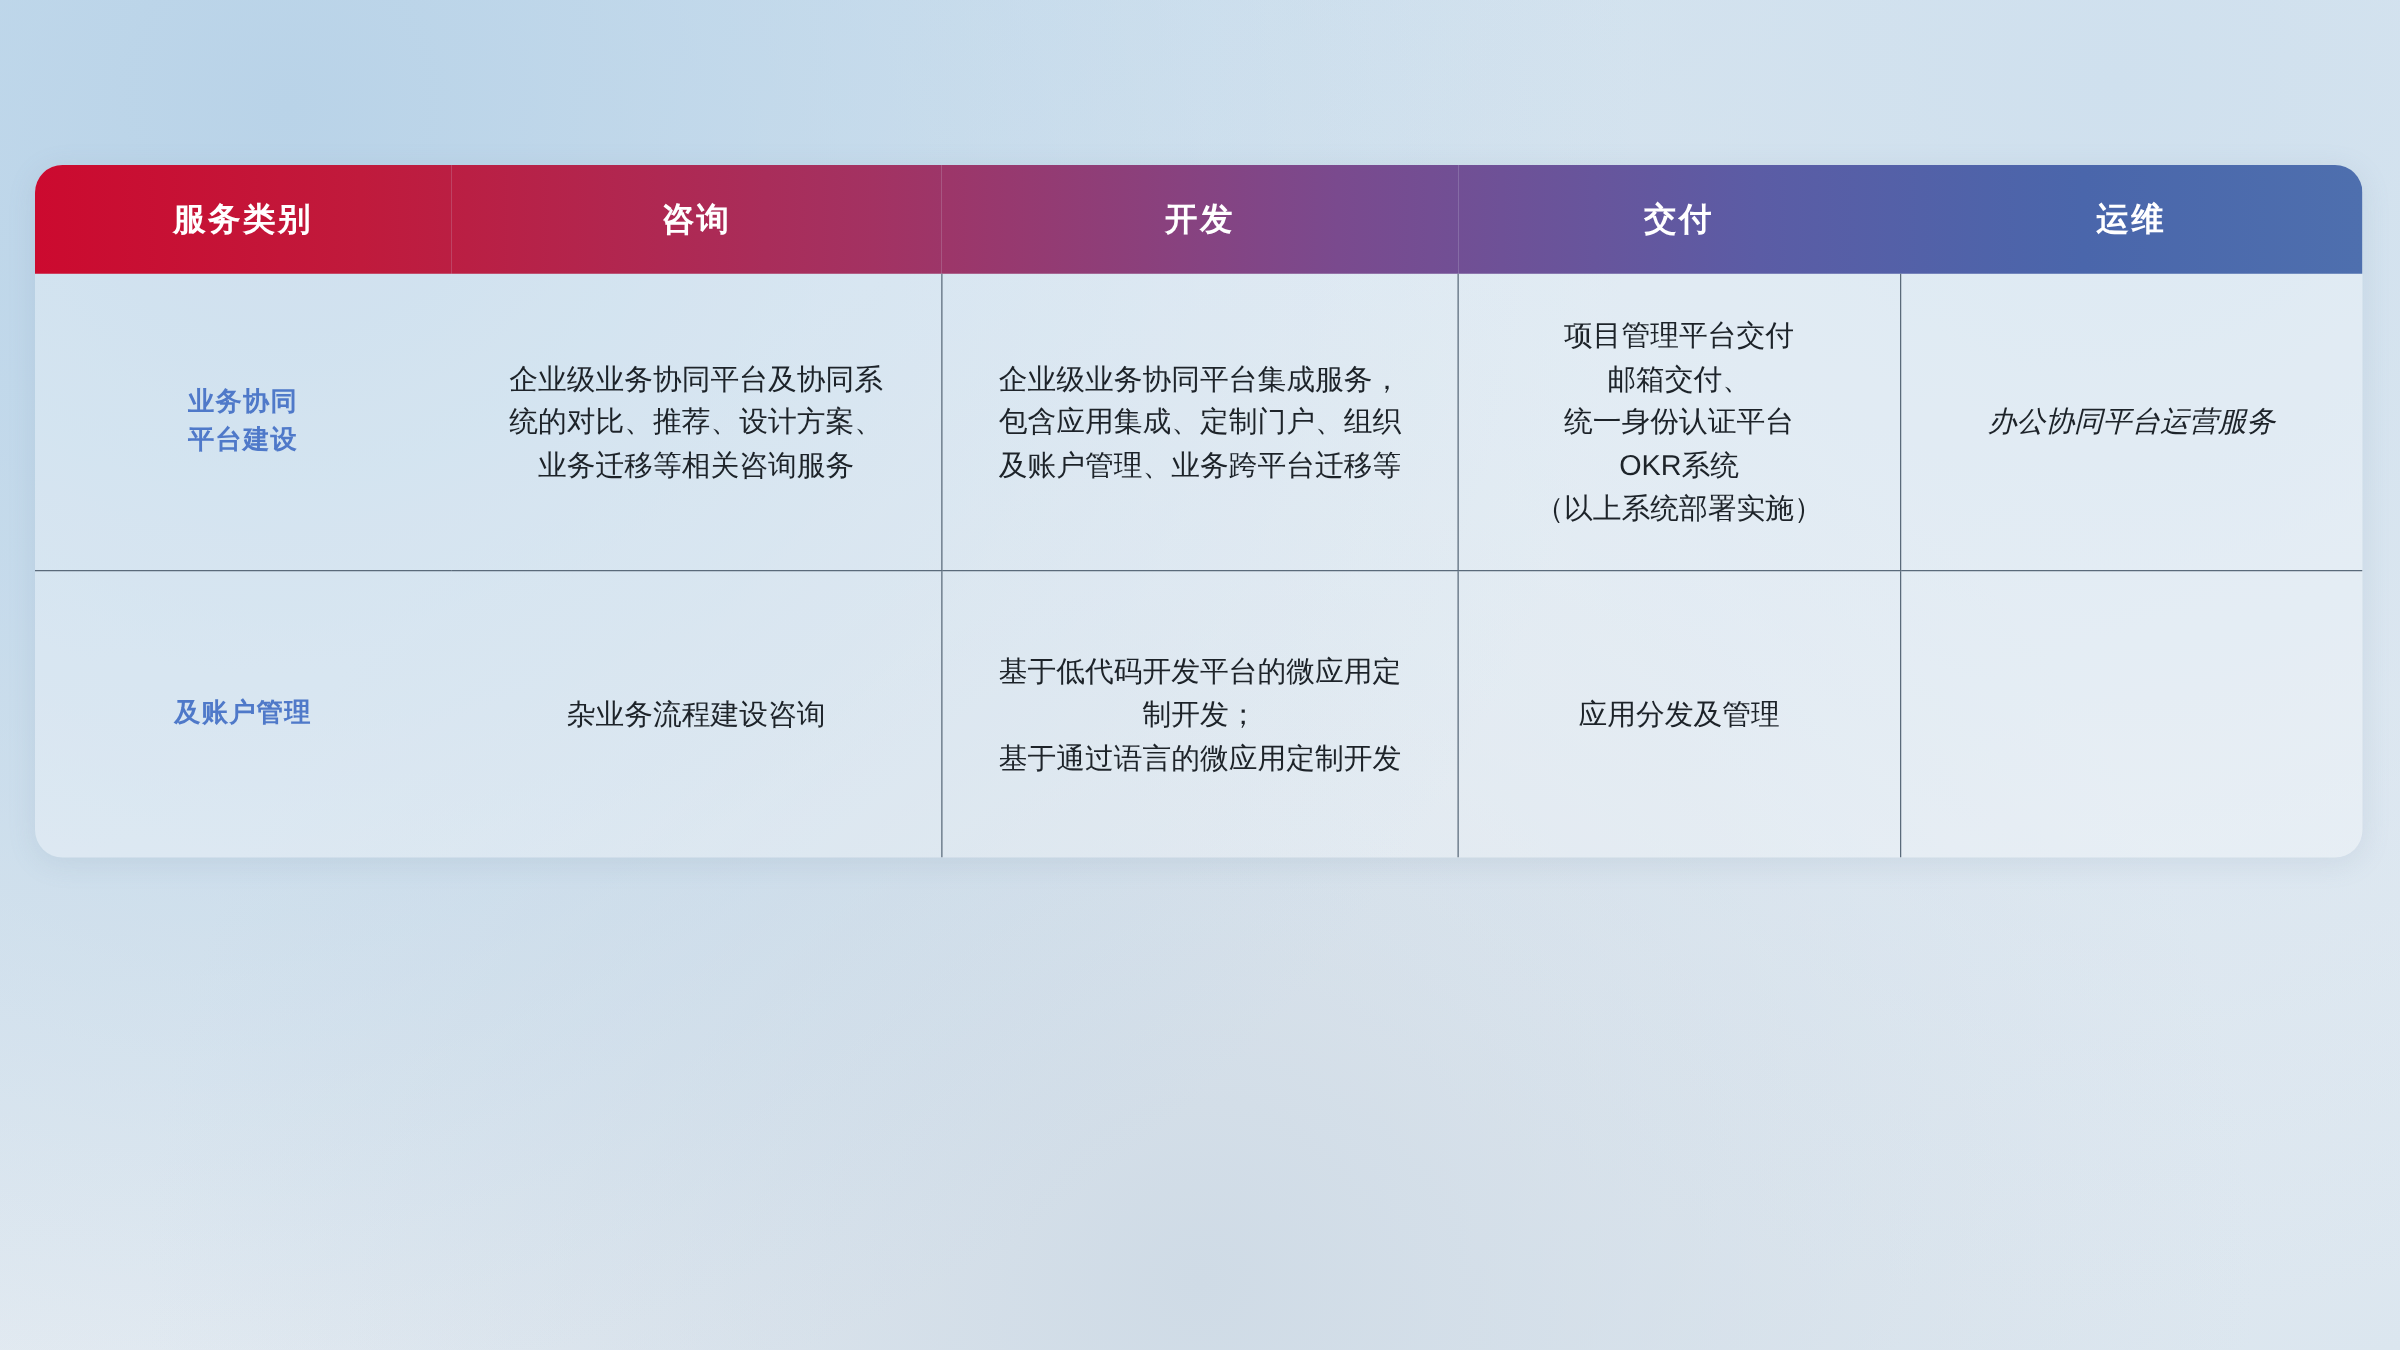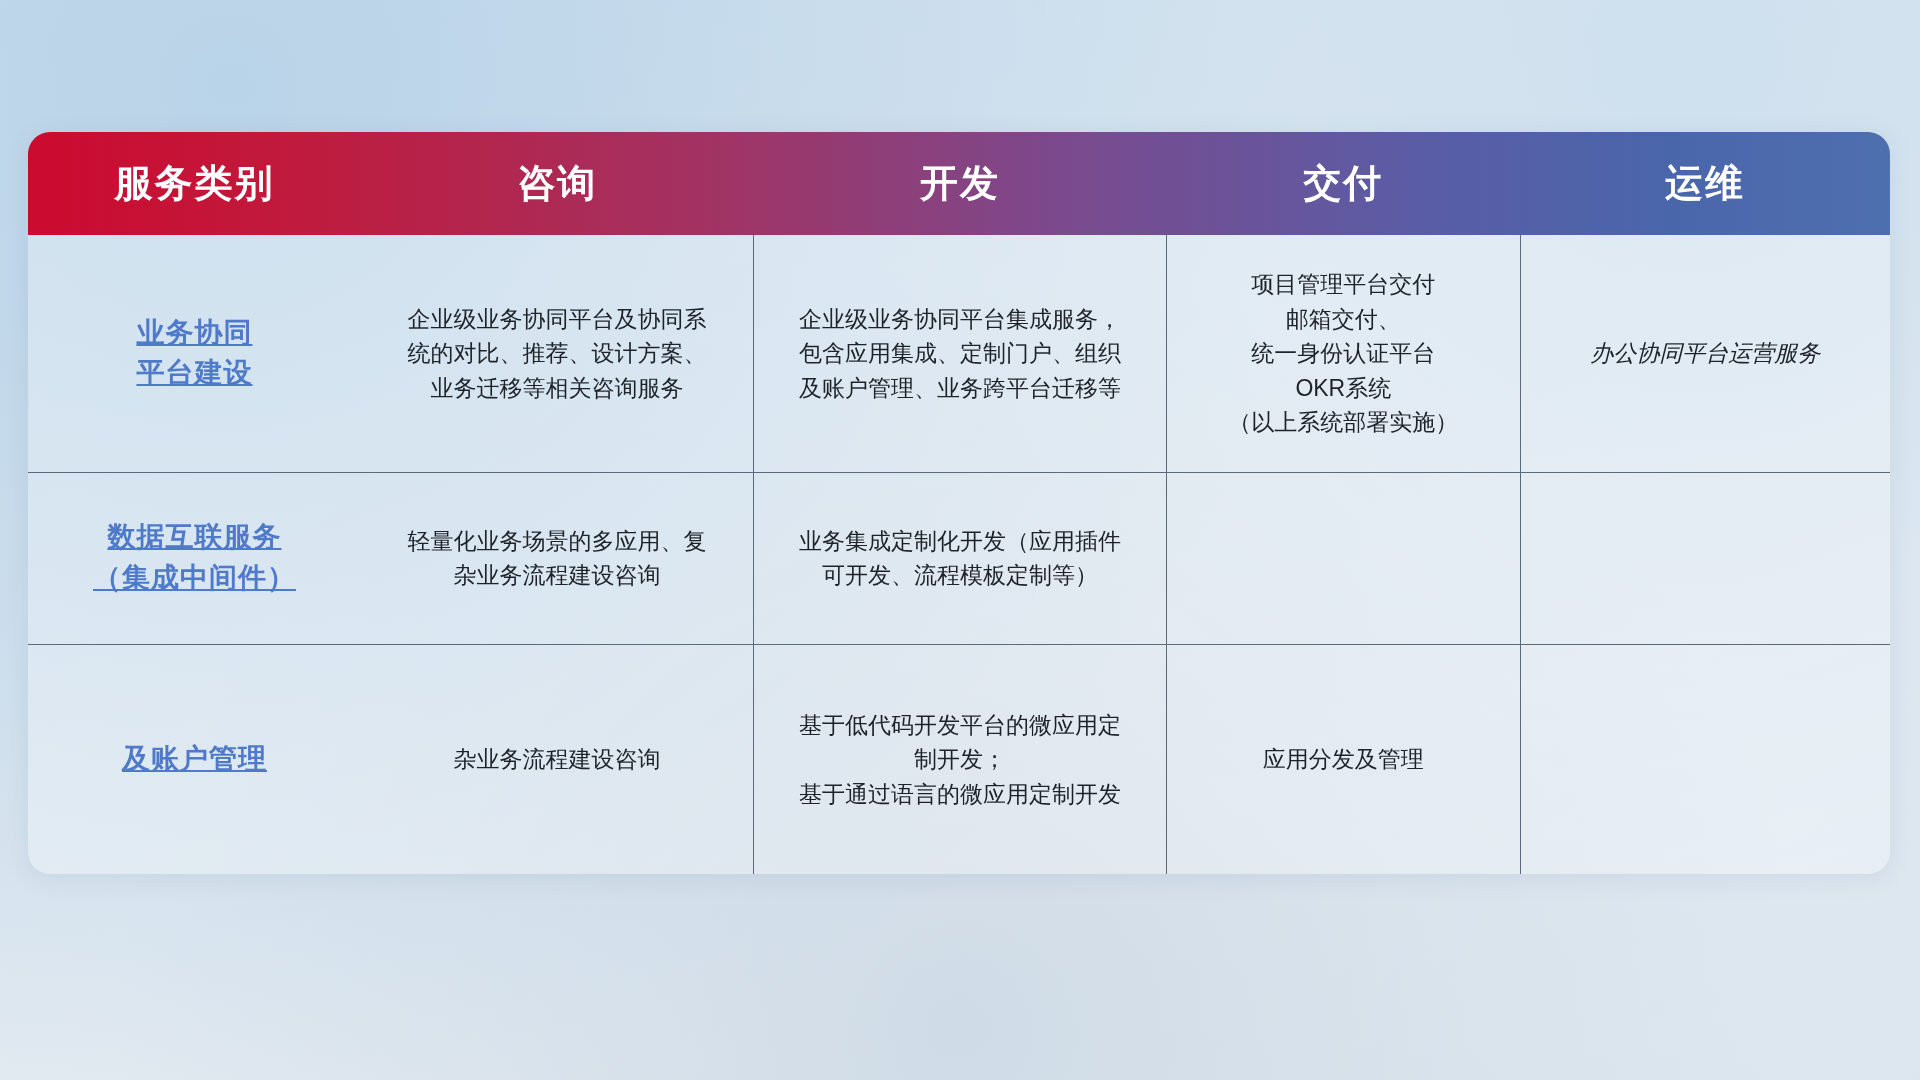--- a/index.html
+++ b/index.html
@@ -35,21 +35,21 @@
 
   table.svc {
     width: 100%;
     border-collapse: collapse;
     table-layout: fixed;
   }
 
   thead th {
     background: transparent;
     color: #ffffff;
-    font-size: 38px;
+    font-size: 26px;
     font-weight: bold;
     letter-spacing: 2px;
     padding: 26px 10px;
     text-align: center;
     border: none;
   }
 
   thead tr {
     background: linear-gradient(90deg, #cc0a2f 0%, #c01a3c 14%, #a33262 36%, #7a4a8e 56%, #5b5ca5 74%, #4a66ab 88%, #4e6fae 100%);
   }
@@ -65,25 +65,24 @@
     vertical-align: middle;
     background: transparent;
   }
 
   tbody tr:last-child td { border-bottom: none; }
   tbody td:last-child { border-right: none; font-style: italic; }
 
   td.cat {
     color: #4f79c9;
     font-weight: bold;
-    font-size: 28px;
+    font-size: 21px;
     line-height: 1.45;
     letter-spacing: 1px;
     border-right: none;
-    text-decoration: underline;
   }
 
   .col-cat   { width: 16.2%; }
   .col-con   { width: 19.1%; }
   .col-dev   { width: 20.1%; }
   .col-del   { width: 17.2%; }
   .col-ops   { width: 18.0%; }
 
   .cell-text { white-space: pre-line; }
 </style>
@@ -120,30 +119,20 @@
           <td class="cell-text">企业级业务协同平台集成服务，
 包含应用集成、定制门户、组织
 及账户管理、业务跨平台迁移等</td>
           <td class="cell-text">项目管理平台交付
 邮箱交付、
 统一身份认证平台
 OKR系统
 （以上系统部署实施）</td>
           <td class="cell-text">办公协同平台运营服务</td>
         </tr>
-        <tr style="height:172px;">
-          <td class="cat cell-text">数据互联服务
-（集成中间件）</td>
-          <td class="cell-text">轻量化业务场景的多应用、复
-杂业务流程建设咨询</td>
-          <td class="cell-text">业务集成定制化开发（应用插件
-可开发、流程模板定制等）</td>
-          <td class="cell-text"></td>
-          <td class="cell-text"></td>
-        </tr>
         <tr style="height:230px;">
           <td class="cat cell-text">及账户管理</td>
           <td class="cell-text">杂业务流程建设咨询</td>
           <td class="cell-text">基于低代码开发平台的微应用定
 制开发；
 基于通过语言的微应用定制开发</td>
           <td class="cell-text">应用分发及管理</td>
           <td class="cell-text"></td>
         </tr>
       </tbody>

